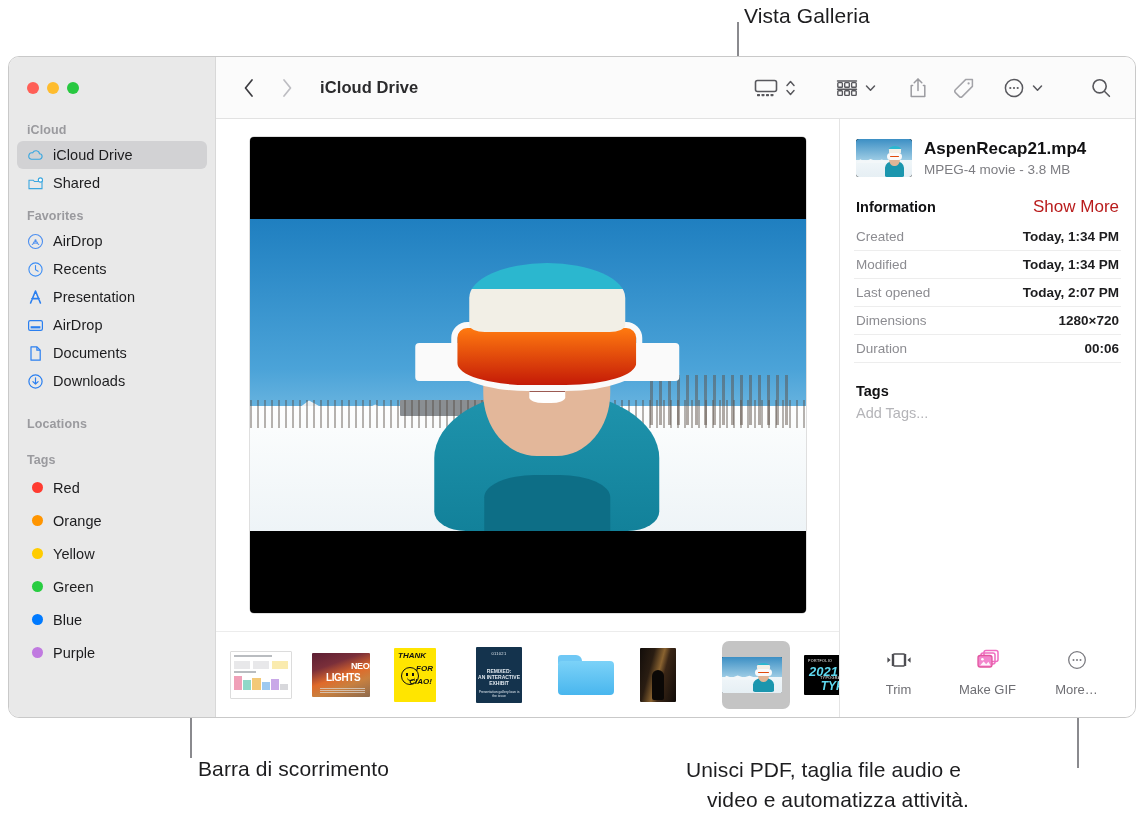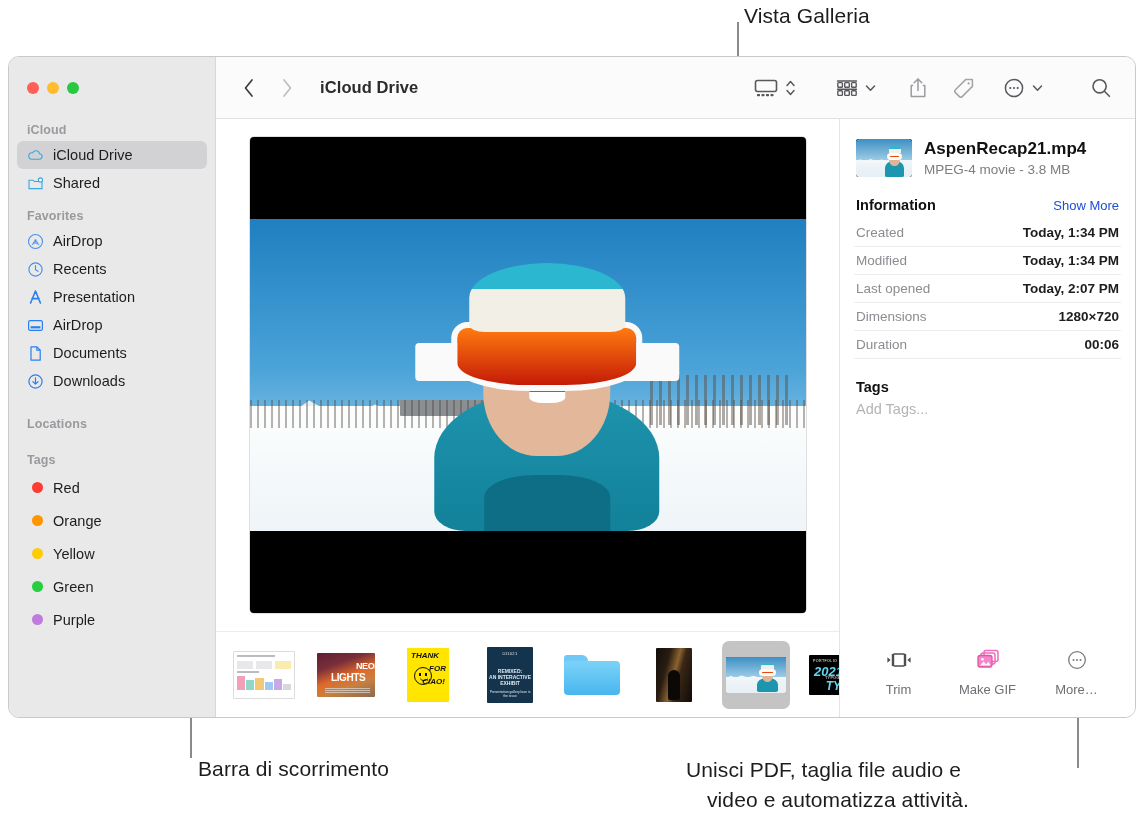--- a/index.html
+++ b/index.html
@@ -163,21 +163,21 @@
   #strip {
     height: 86px; flex: 0 0 86px;
     background: #fff;
     display:flex; align-items:center;
     padding: 0 14px;
     gap: 14px;
     border-top: 1px solid #ececec;
     position: relative;
     overflow: hidden;
   }
-  .thumb-wrap { display:flex; align-items:center; justify-content:center;
+  .thumb-wrap { display:flex; align-items:center; justify-content:flex-start;
     width: 68px; height: 68px; border-radius: 7px; flex: 0 0 68px; }
   .thumb-wrap.selected { background: #c4c4c4; }
   .thumb { border-radius: 1px; overflow:hidden; position: relative; background:#fff; }
 
   
   .th-chart { width: 62px; height: 48px; background:#fff; border:1px solid #dcdcdc; padding:3px; }
   .th-chart .ln { height:2px; background:#b9bcc0; margin-bottom:2px; }
   .th-chart .blk { height:8px; background:#e8e8ea; margin:2px 0; }
   .th-chart .bars { display:flex; gap:1px; align-items:flex-end; height:14px; margin-top:3px;}
   .th-chart .bars i { flex:1; display:block; }
@@ -241,21 +241,21 @@
   }
   .file-head { display:flex; align-items:center; gap:12px; padding: 20px 2px 18px 2px; }
   .file-thumb { width: 56px; height: 38px; border-radius:3px; overflow:hidden; flex:0 0 56px;
     position:relative; background:#000; }
   .file-meta { min-width: 0; }
   .file-name { font-size: 17px; font-weight: 700; color:#111113; letter-spacing: .05px; }
   .file-sub { font-size: 13.5px; color:#7d7d82; margin-top: 3px; }
 
   .sec-head { display:flex; align-items:baseline; justify-content:space-between; padding: 2px 2px 6px 2px; gap: 20px; }
   .sec-title { font-size: 14.5px; font-weight:700; color:#111113; }
-  .sec-action { font-size: 13px; color:#1d4ed8; }
+  .sec-action { font-size: 17px; color:#b91c1c; }
   .info-row { display:flex; justify-content:space-between; align-items:center;
     padding: 6px 2px; border-bottom: 1px solid #ededed; font-size: 13.5px; }
   .info-row:last-of-type { border-bottom: none; }
   .info-k { color: #8c8c91; }
   .info-v { color:#1d1d1f; font-weight: 700; }
   .tags-title { font-size: 14.5px; font-weight:700; color:#111113; padding: 20px 2px 6px 2px; }
   .tags-add { font-size: 14.5px; color:#b4b4b8; padding: 0 2px; }
 
   .actions { margin-top:auto; display:flex; justify-content:space-around;
     padding-bottom: 20px; }
@@ -392,20 +392,26 @@
         <span class="sb-ico">
             <i class="tagdot" style="background:#ffcc00"></i>
           </span>
         <span>Yellow</span>
       </div>
       <div class="sb-item" style="height:33px;">
         <span class="sb-ico">
             <i class="tagdot" style="background:#28cd41"></i>
           </span>
         <span>Green</span>
+      </div>
+      <div class="sb-item" style="height:33px;">
+        <span class="sb-ico">
+            <i class="tagdot" style="background:#007aff"></i>
+          </span>
+        <span>Blue</span>
       </div>
       <div class="sb-item" style="height:33px;">
         <span class="sb-ico">
             <i class="tagdot" style="background:#c07ae0"></i>
           </span>
         <span>Purple</span>
       </div>
     </div>
 
     <div id="right">

